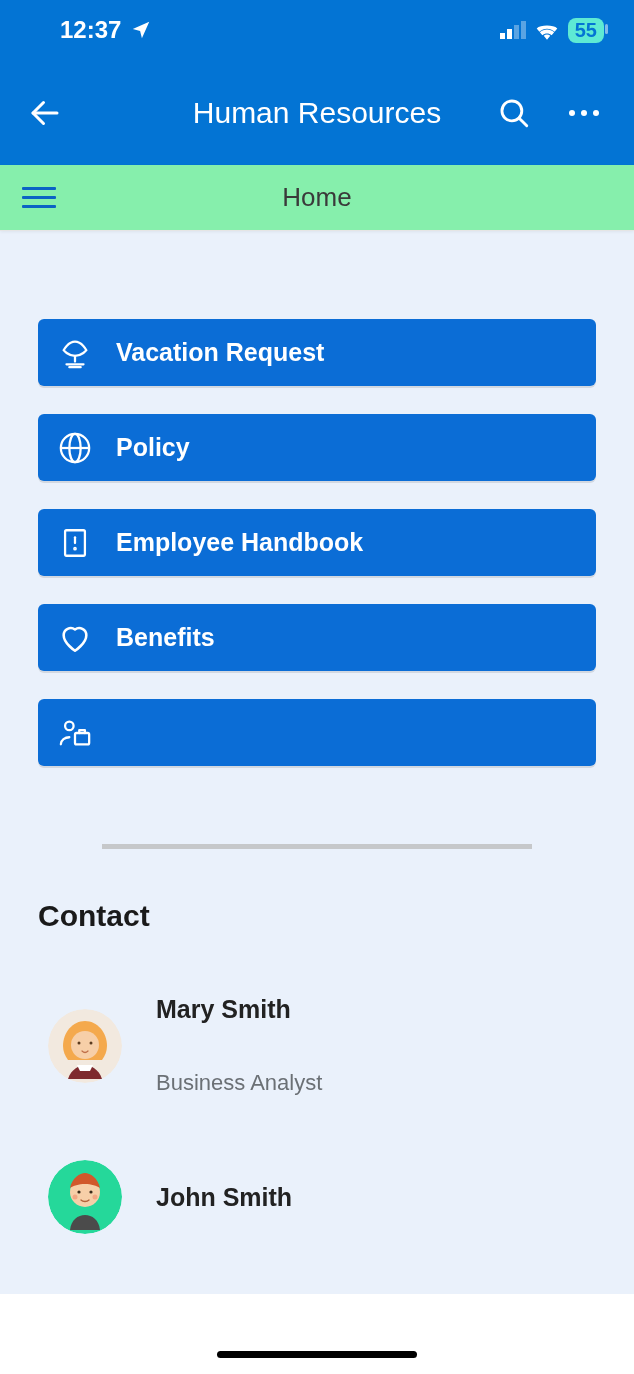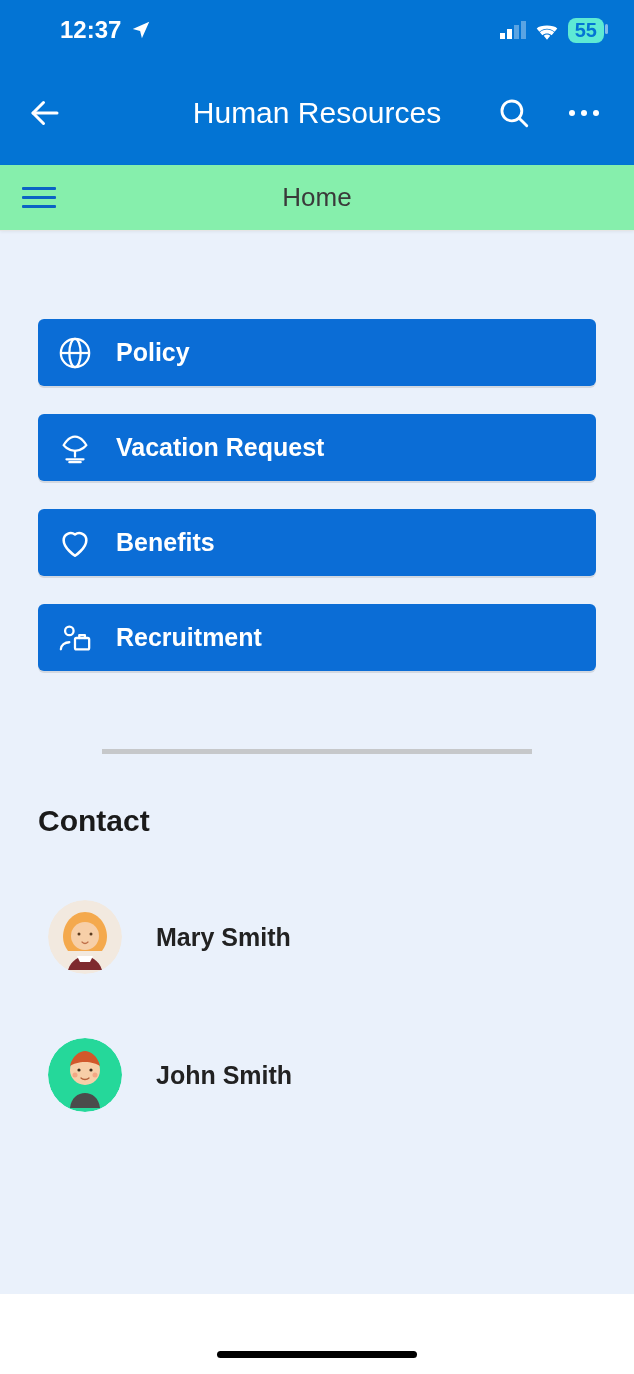--- a/index.html
+++ b/index.html
@@ -96,61 +96,70 @@
       <span></span>
       <span></span>
   </div>
   <div class="subheader-title">Home</div>
 </div>
 
 <div class="content">
 
   <div class="tile">
     <span class="tile-icon">
-      <svg viewBox="0 0 24 24" width="34" height="34" fill="none" stroke="#fff" stroke-width="1.6">
-          <circle cx="12" cy="12" r="10"></circle>
-          <ellipse cx="12" cy="12" rx="4" ry="10"></ellipse>
-          <line x1="2" y1="12" x2="22" y2="12"></line>
-        </svg>
-    </span>
-    <span class="tile-label">Policy</span>
-  </div>
-
-  <div class="tile">
-    <span class="tile-icon">
       <svg viewBox="0 0 24 24" width="34" height="34" fill="none" stroke="#fff" stroke-width="1.6" stroke-linecap="round">
           <path d="M12 14c-5 0-8-4-8-4s3-6 8-6 8 6 8 6-3 4-8 4z"></path>
           <path d="M12 14v4"></path>
           <path d="M6 20h12"></path>
           <path d="M8 22h8"></path>
         </svg>
     </span>
     <span class="tile-label">Vacation Request</span>
   </div>
 
+  <div class="tile">
+    <span class="tile-icon">
+      <svg viewBox="0 0 24 24" width="34" height="34" fill="none" stroke="#fff" stroke-width="1.6">
+          <circle cx="12" cy="12" r="10"></circle>
+          <ellipse cx="12" cy="12" rx="4" ry="10"></ellipse>
+          <line x1="2" y1="12" x2="22" y2="12"></line>
+        </svg>
+    </span>
+    <span class="tile-label">Policy</span>
+  </div>
+
+  <div class="tile">
+    <span class="tile-icon">
+      <svg viewBox="0 0 24 24" width="34" height="34" fill="none" stroke="#fff" stroke-width="1.6" stroke-linecap="round">
+          <rect x="5" y="3" width="14" height="18" rx="1"></rect>
+          <line x1="12" y1="8" x2="12" y2="12"></line>
+          <circle cx="12" cy="16" r=".5" fill="#fff"></circle>
+        </svg>
+    </span>
+    <span class="tile-label">Employee Handbook</span>
+  </div>
 
   <div class="tile">
     <span class="tile-icon">
       <svg viewBox="0 0 24 24" width="34" height="34" fill="none" stroke="#fff" stroke-width="1.8" stroke-linecap="round" stroke-linejoin="round">
           <path d="M12 21s-8-5.3-8-11a5 5 0 0 1 8-4 5 5 0 0 1 8 4c0 5.7-8 11-8 11z"></path>
         </svg>
     </span>
     <span class="tile-label">Benefits</span>
   </div>
 
   <div class="tile">
     <span class="tile-icon">
       <svg viewBox="0 0 24 24" width="34" height="34" fill="none" stroke="#fff" stroke-width="1.6" stroke-linecap="round" stroke-linejoin="round">
           <circle cx="8" cy="7" r="3"></circle>
           <path d="M2 20c0-3 3-5 6-5"></path>
           <rect x="12" y="12" width="10" height="8" rx="1"></rect>
           <path d="M15 12v-2h4v2"></path>
         </svg>
     </span>
-    <span class="tile-label">Recruitment</span>
   </div>
 
   <div class="divider"></div>
 
   <h2 class="section-title">Contact</h2>
 
   <div class="contact-list">
 
     <div class="contact-row">
       <div class="avatar">
@@ -160,20 +169,21 @@
             <circle cx="37" cy="36" r="14" fill="#f7cfa8"></circle>
             <circle cx="31" cy="34" r="1.5" fill="#5b3b1f"></circle>
             <circle cx="43" cy="34" r="1.5" fill="#5b3b1f"></circle>
             <path d="M34 42c2 2 4 2 6 0" stroke="#c0704a" stroke-width="1.2" fill="none" stroke-linecap="round"></path>
             <path d="M20 70c3-10 12-14 17-14s14 4 17 14" fill="#7e2a2e"></path>
             <path d="M29 56h16l-3 6h-10z" fill="#fff"></path>
           </svg>
       </div>
       <div class="contact-info">
         <span class="contact-name">Mary Smith</span>
+        <span class="contact-role">Business Analyst</span>
       </div>
     </div>
 
     <div class="contact-row">
       <div class="avatar">
         <svg viewBox="0 0 74 74" width="74" height="74">
             <circle cx="37" cy="37" r="37" fill="#25d89a"></circle>
             <path d="M22 70c1-10 8-15 15-15s14 5 15 15" fill="#4b4b4b"></path>
             <circle cx="37" cy="32" r="15" fill="#f7cfa8"></circle>
             <path d="M22 28c2-10 10-15 15-15s13 5 15 15c-3-2-9-4-15-4s-12 2-15 4z" fill="#d1582b"></path>

